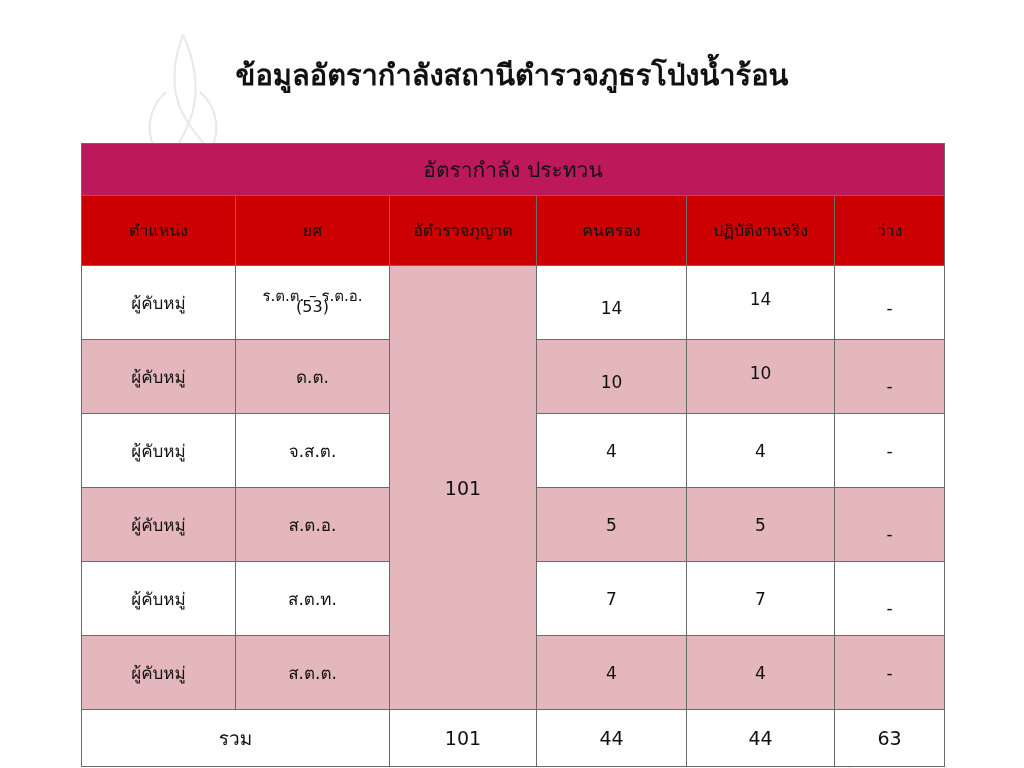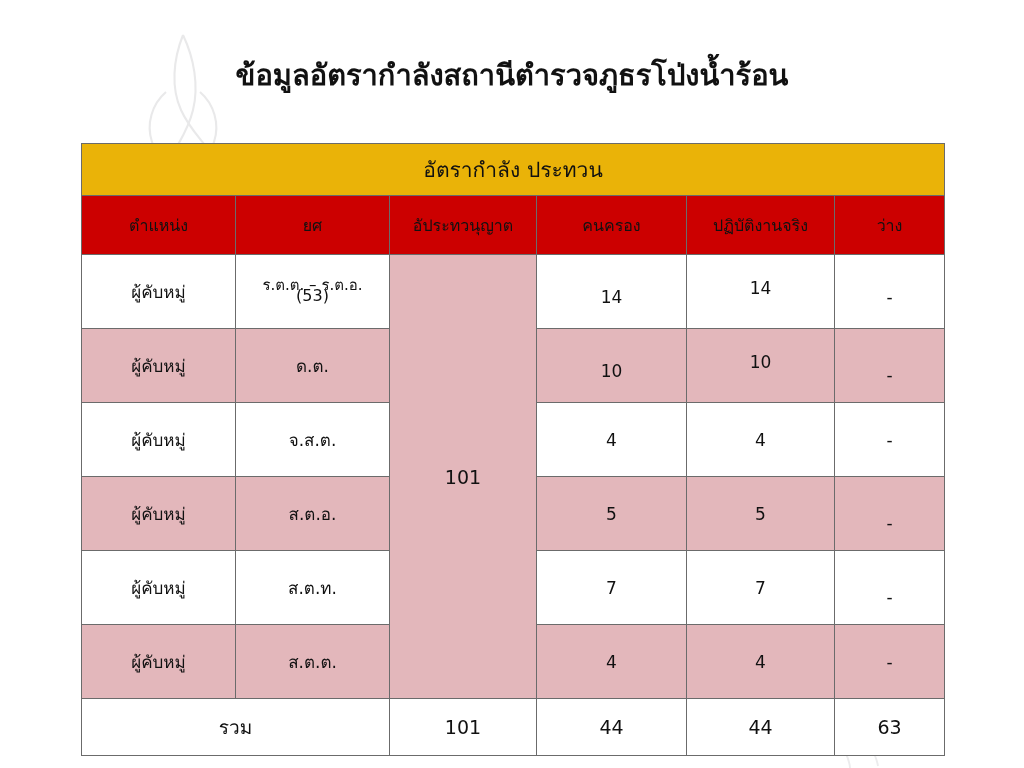--- a/index.html
+++ b/index.html
@@ -69,28 +69,28 @@
   .col-position  { width: 154px; }
   .col-rank      { width: 154px; }
   .col-allowed   { width: 147px; }
   .col-occupied  { width: 150px; }
   .col-actual    { width: 148px; }
   .col-vacant    { width: 110px; }
 
   
   .banner-cell {
     height: 52px;
-    background: #eab308;
+    background: #be185d;
     font-size: 21px;
     color: #111111;
   }
 
   
   .header-row th {
-    height: 59px;
+    height: 70px;
     background: #cc0000;
     color: #000000;
     font-size: 16px;
     font-weight: bold;
   }
 
   
   .data-row > td { height: 74px; font-size: 17px; }
   .row-white  > td { background: #ffffff; }
   .row-pink   > td { background: #e3b7bb; }
@@ -204,21 +204,21 @@
 
   <tbody>
 
     <tr>
       <td class="banner-cell" colspan="6">อัตรากำลัง ประทวน</td>
     </tr>
 
     <tr class="header-row">
       <th>ตำแหน่ง</th>
       <th>ยศ</th>
-      <th>อัประทวนุญาต</th>
+      <th>อัตำรวจภุญาต</th>
       <th>คนครอง</th>
       <th>ปฏิบัติงานจริง</th>
       <th>ว่าง</th>
     </tr>
 
     <tr class="data-row row-white">
       <td>ผู้คับหมู่</td>
       <td>
         <span class="rank-multiline">
           <span class="rank-main">ร.ต.ต. – ร.ต.อ.</span>

